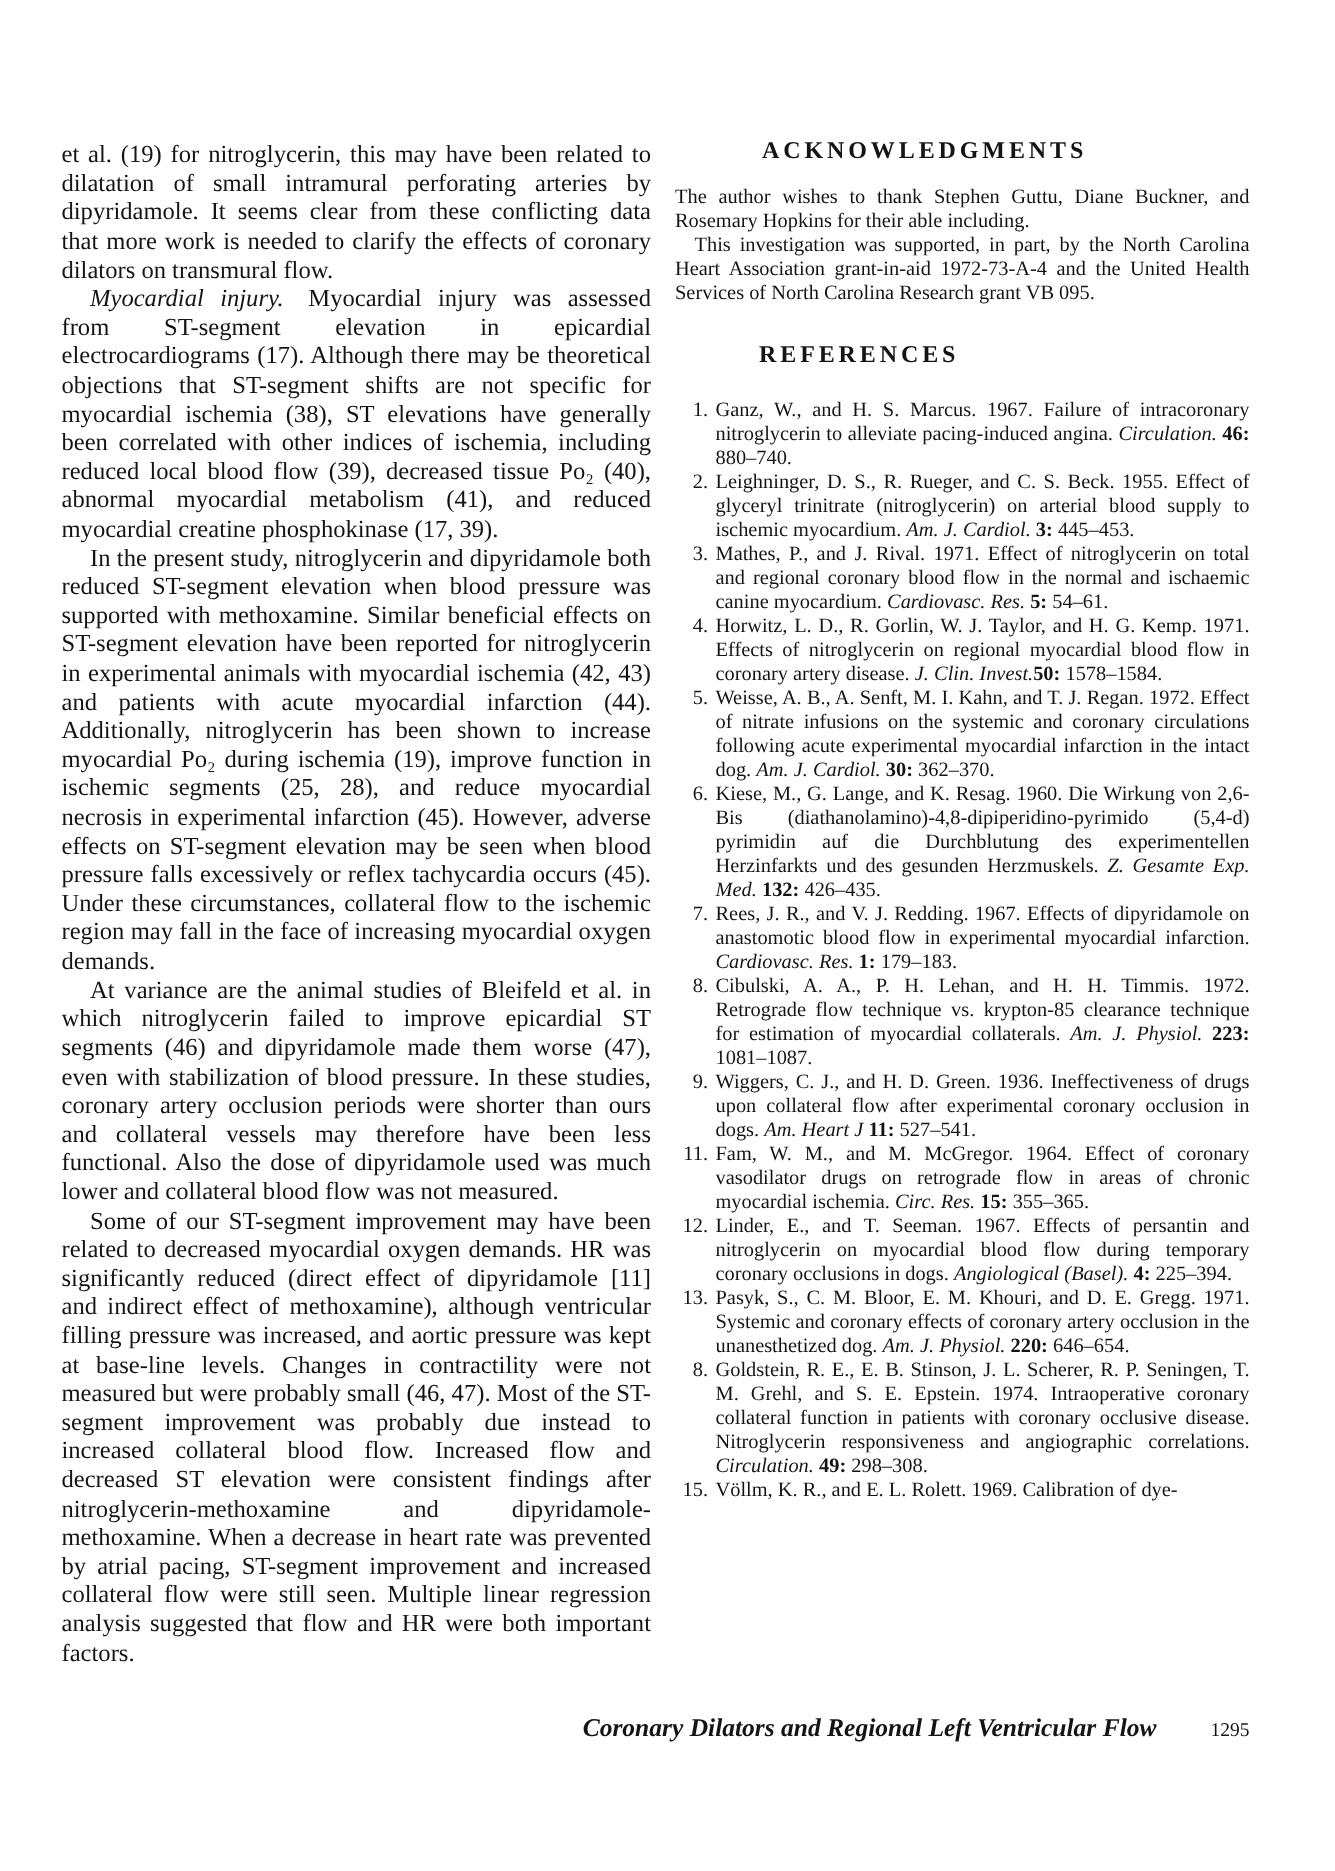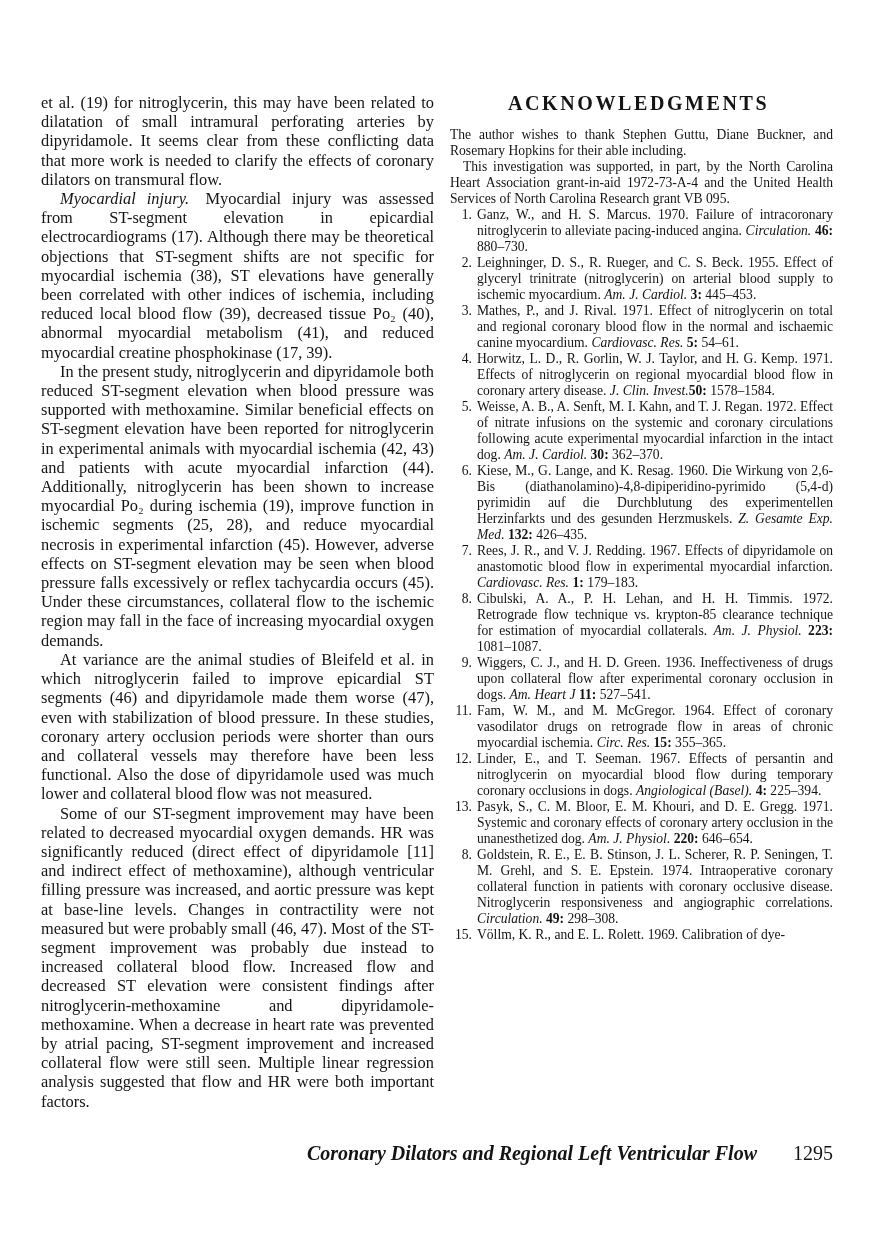--- a/index.html
+++ b/index.html
@@ -27,21 +27,21 @@
   .col-right {
     position: absolute;
     left: 450px;
     top: 92px;
     width: 383px;
     font-size: 13.6px;
     line-height: 16px;
     text-align: justify;
   }
   .section-heading {
-    font-size: 20px;
+    font-size: 16px;
     font-weight: bold;
     letter-spacing: 2.6px;
     margin: 0 0 13px 58px;
     line-height: 1.1;
     text-align: left;
   }
   .refs-heading { margin-top: 25px; margin-bottom: 20px; margin-left: 56px; }
   .small-para { margin: 0; }
   .small-para.indent { text-indent: 13px; }
 
@@ -54,22 +54,22 @@
   .bd { font-weight: bold; }
 
   .footer {
     position: absolute;
     top: 1142px;
     right: 57px;
     display: flex;
     align-items: baseline;
     gap: 36px;
   }
-  .running-title { font-style: italic; font-weight: bold; font-size: 20px; }
-  .page-number { font-size: 20px; }
+  .running-title { font-style: italic; font-weight: bold; font-size: 17px; }
+  .page-number { font-size: 13px; }
 </style>
 </head>
 <body>
 
 <div class="page">
 
   <div class="col-left">
       <p class="body-para"><span>et al. (19) for nitroglycerin, this may have been related to dilatation of small intramural perforating arteries by dipyridamole. It seems clear from these conflicting data that more work is needed to clarify the effects of coronary dilators on transmural flow.</span></p>
       <p class="body-para indent"><span class="it">Myocardial injury.</span><span> Myocardial injury was assessed from ST-segment elevation in epicardial electrocardiograms (17). Although there may be theoretical objections that ST-segment shifts are not specific for myocardial ischemia (38), ST elevations have generally been correlated with other indices of ischemia, including reduced local blood flow (39), decreased tissue Po₂ (40), abnormal myocardial metabolism (41), and reduced myocardial creatine phosphokinase (17, 39).</span></p>
       <p class="body-para indent"><span>In the present study, nitroglycerin and dipyridamole both reduced ST-segment elevation when blood pressure was supported with methoxamine. Similar beneficial effects on ST-segment elevation have been reported for nitroglycerin in experimental animals with myocardial ischemia (42, 43) and patients with acute myocardial infarction (44). Additionally, nitroglycerin has been shown to increase myocardial Po₂ during ischemia (19), improve function in ischemic segments (25, 28), and reduce myocardial necrosis in experimental infarction (45). However, adverse effects on ST-segment elevation may be seen when blood pressure falls excessively or reflex tachycardia occurs (45). Under these circumstances, collateral flow to the ischemic region may fall in the face of increasing myocardial oxygen demands.</span></p>
@@ -77,24 +77,25 @@
       <p class="body-para indent"><span>Some of our ST-segment improvement may have been related to decreased myocardial oxygen demands. HR was significantly reduced (direct effect of dipyridamole [11] and indirect effect of methoxamine), although ventricular filling pressure was increased, and aortic pressure was kept at base-line levels. Changes in contractility were not measured but were probably small (46, 47). Most of the ST-segment improvement was probably due instead to increased collateral blood flow. Increased flow and decreased ST elevation were consistent findings after nitroglycerin-methoxamine and dipyridamole-methoxamine. When a decrease in heart rate was prevented by atrial pacing, ST-segment improvement and increased collateral flow were still seen. Multiple linear regression analysis suggested that flow and HR were both important factors.</span></p>
     </div>
 
   <div class="col-right">
     <h2 class="section-heading">ACKNOWLEDGMENTS</h2>
     <div id="ack-paras">
         <p class="small-para"><span>The author wishes to thank Stephen Guttu, Diane Buckner, and Rosemary Hopkins for their able including.</span></p>
         <p class="small-para indent"><span>This investigation was supported, in part, by the North Carolina Heart Association grant-in-aid 1972-73-A-4 and the United Health Services of North Carolina Research grant VB 095.</span></p>
       </div>
 
+    <h2 class="section-heading refs-heading">REFERENCES</h2>
     <ol class="ref-list" id="ref-list">
         <li class="ref-item">
           <span class="ref-num">1.</span>
-          <div class="ref-text"><span>Ganz, W., and H. S. Marcus. 1970. Failure of intracoronary nitroglycerin to alleviate pacing-induced angina. </span><span class="it">Circulation.</span><span> </span><span class="bd">46:</span><span> 880–730.</span></div>
+          <div class="ref-text"><span>Ganz, W., and H. S. Marcus. 1967. Failure of intracoronary nitroglycerin to alleviate pacing-induced angina. </span><span class="it">Circulation.</span><span> </span><span class="bd">46:</span><span> 880–740.</span></div>
         </li>
         <li class="ref-item">
           <span class="ref-num">2.</span>
           <div class="ref-text"><span>Leighninger, D. S., R. Rueger, and C. S. Beck. 1955. Effect of glyceryl trinitrate (nitroglycerin) on arterial blood supply to ischemic myocardium. </span><span class="it">Am. J. Cardiol.</span><span> </span><span class="bd">3:</span><span> 445–453.</span></div>
         </li>
         <li class="ref-item">
           <span class="ref-num">3.</span>
           <div class="ref-text"><span>Mathes, P., and J. Rival. 1971. Effect of nitroglycerin on total and regional coronary blood flow in the normal and ischaemic canine myocardium. </span><span class="it">Cardiovasc. Res.</span><span> </span><span class="bd">5:</span><span> 54–61.</span></div>
         </li>
         <li class="ref-item">

